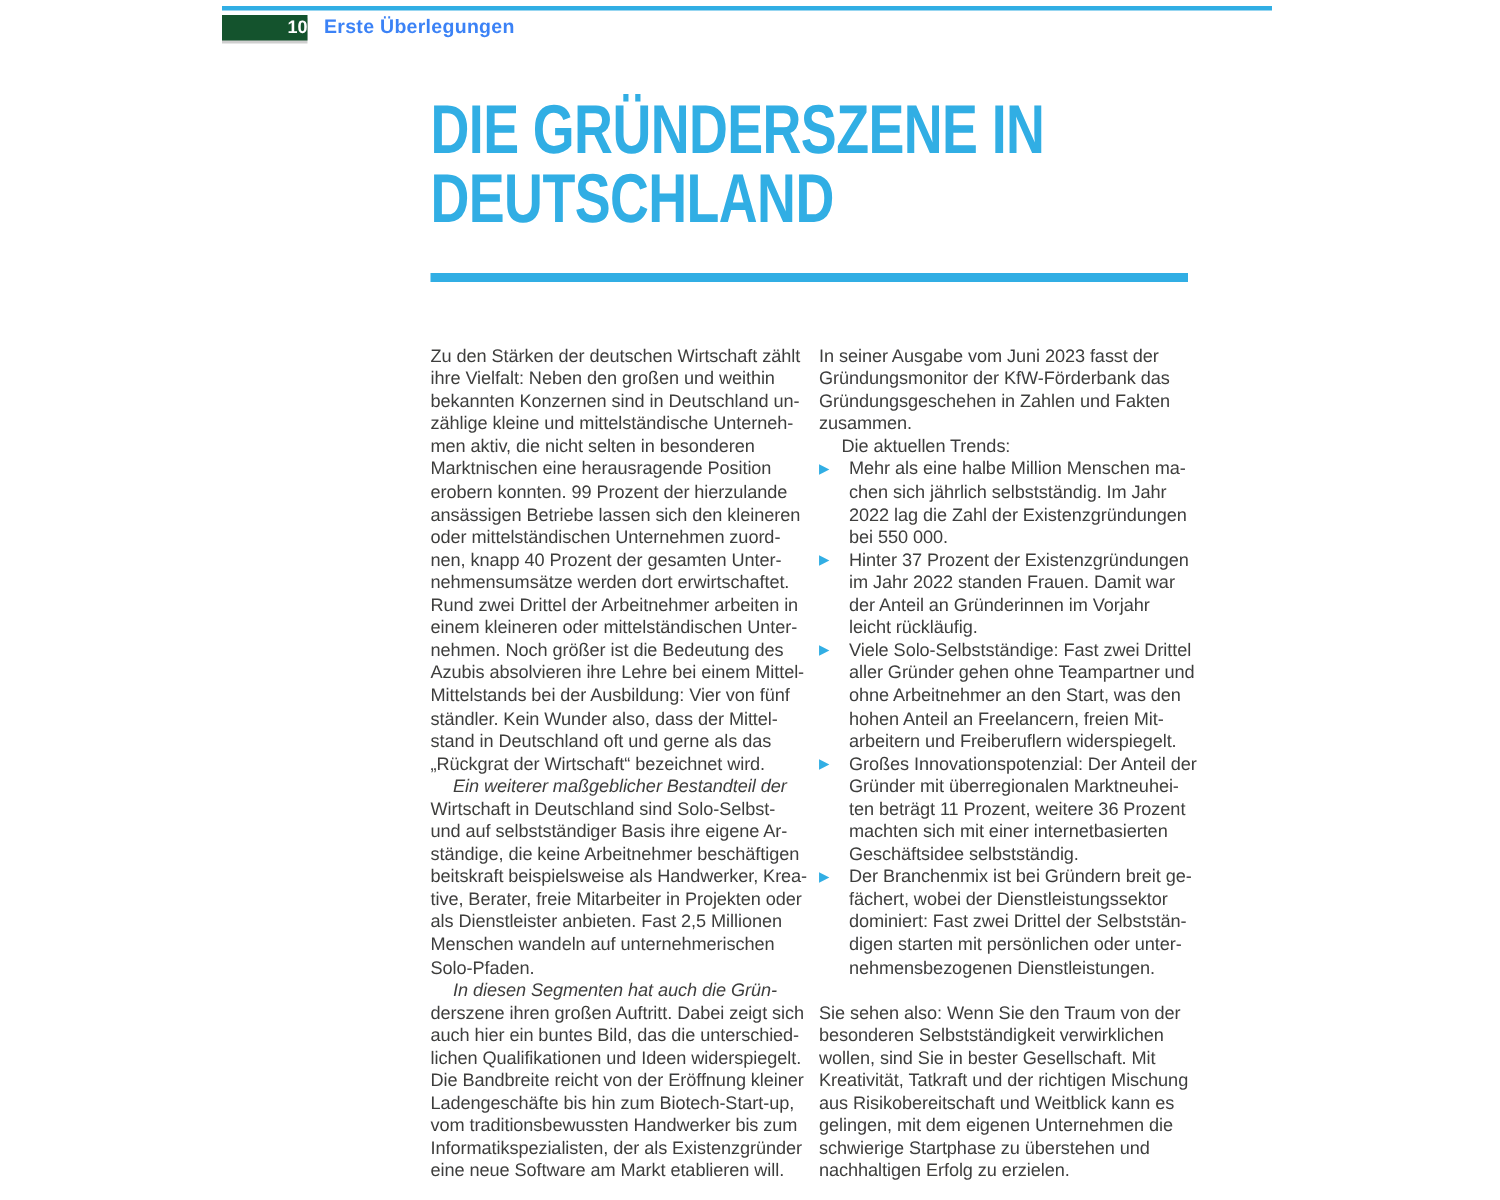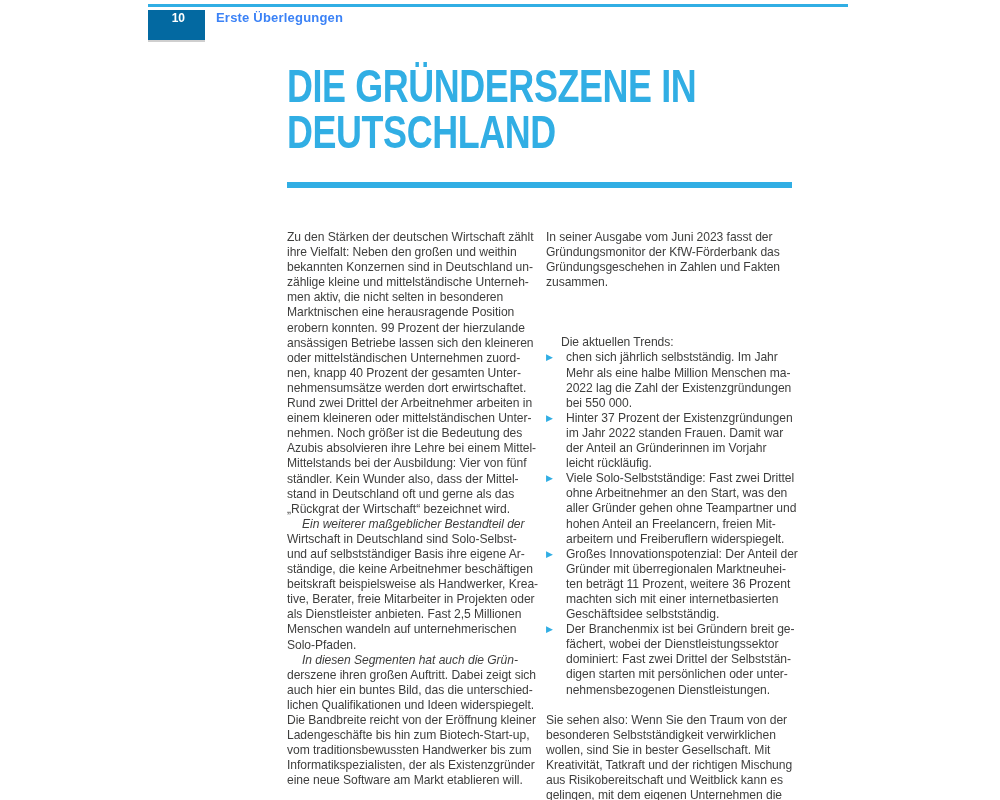--- a/index.html
+++ b/index.html
@@ -22,28 +22,28 @@
     top: 4px;
     width: 700px;
     height: 3px;
     background: #31aee4;
   }
   .page-badge {
     position: absolute;
     left: 148px;
     top: 10px;
     width: 57px;
-    height: 30px;
-    background: #0369a1;
+    height: 17px;
+    background: #14532d;
     color: #ffffff;
     font-size: 12px;
     font-weight: bold;
     text-align: right;
     line-height: 17px;
-    padding-right: 20px;
+    padding-right: 0;
     box-sizing: border-box;
     box-shadow: 0 2px 0 #cfcfcf;
   }
   .chapter-label {
     position: absolute;
     left: 216px;
     top: 10px;
     color: #3b82f6;
     font-size: 13px;
     font-weight: bold;
@@ -86,21 +86,20 @@
   }
   .tline {
     white-space: nowrap;
   }
   .para.indent-first .tline:first-child {
     padding-left: 15px;
     font-style: italic;
   }
   .trends-label {
     padding-left: 15px;
-    margin-top: 45px;
   }
   .bullet-item {
     display: flex;
   }
   .bullet-marker {
     width: 20px;
     flex: 0 0 20px;
     color: #31aee4;
     font-size: 9px;
     line-height: 15.1px;
@@ -182,41 +181,41 @@
           <div class="tline">In seiner Ausgabe vom Juni 2023 fasst der</div>
           <div class="tline">Gründungsmonitor der KfW-Förderbank das</div>
           <div class="tline">Gründungsgeschehen in Zahlen und Fakten</div>
           <div class="tline">zusammen.</div>
         </div>
       <div class="tline trends-label">Die aktuellen Trends:</div>
 
       <div class="bullet-item">
         <span class="bullet-marker">▶</span>
         <div class="bullet-text">
+            <div class="tline">Mehr als eine halbe Million Menschen ma-</div>
             <div class="tline">chen sich jährlich selbstständig. Im Jahr</div>
-            <div class="tline">Mehr als eine halbe Million Menschen ma-</div>
             <div class="tline">2022 lag die Zahl der Existenzgründungen</div>
             <div class="tline">bei 550 000.</div>
           </div>
       </div>
       <div class="bullet-item">
         <span class="bullet-marker">▶</span>
         <div class="bullet-text">
             <div class="tline">Hinter 37 Prozent der Existenzgründungen</div>
             <div class="tline">im Jahr 2022 standen Frauen. Damit war</div>
             <div class="tline">der Anteil an Gründerinnen im Vorjahr</div>
             <div class="tline">leicht rückläufig.</div>
           </div>
       </div>
       <div class="bullet-item">
         <span class="bullet-marker">▶</span>
         <div class="bullet-text">
             <div class="tline">Viele Solo-Selbstständige: Fast zwei Drittel</div>
+            <div class="tline">aller Gründer gehen ohne Teampartner und</div>
             <div class="tline">ohne Arbeitnehmer an den Start, was den</div>
-            <div class="tline">aller Gründer gehen ohne Teampartner und</div>
             <div class="tline">hohen Anteil an Freelancern, freien Mit-</div>
             <div class="tline">arbeitern und Freiberuflern widerspiegelt.</div>
           </div>
       </div>
       <div class="bullet-item">
         <span class="bullet-marker">▶</span>
         <div class="bullet-text">
             <div class="tline">Großes Innovationspotenzial: Der Anteil der</div>
             <div class="tline">Gründer mit überregionalen Marktneuhei-</div>
             <div class="tline">ten beträgt 11 Prozent, weitere 36 Prozent</div>

